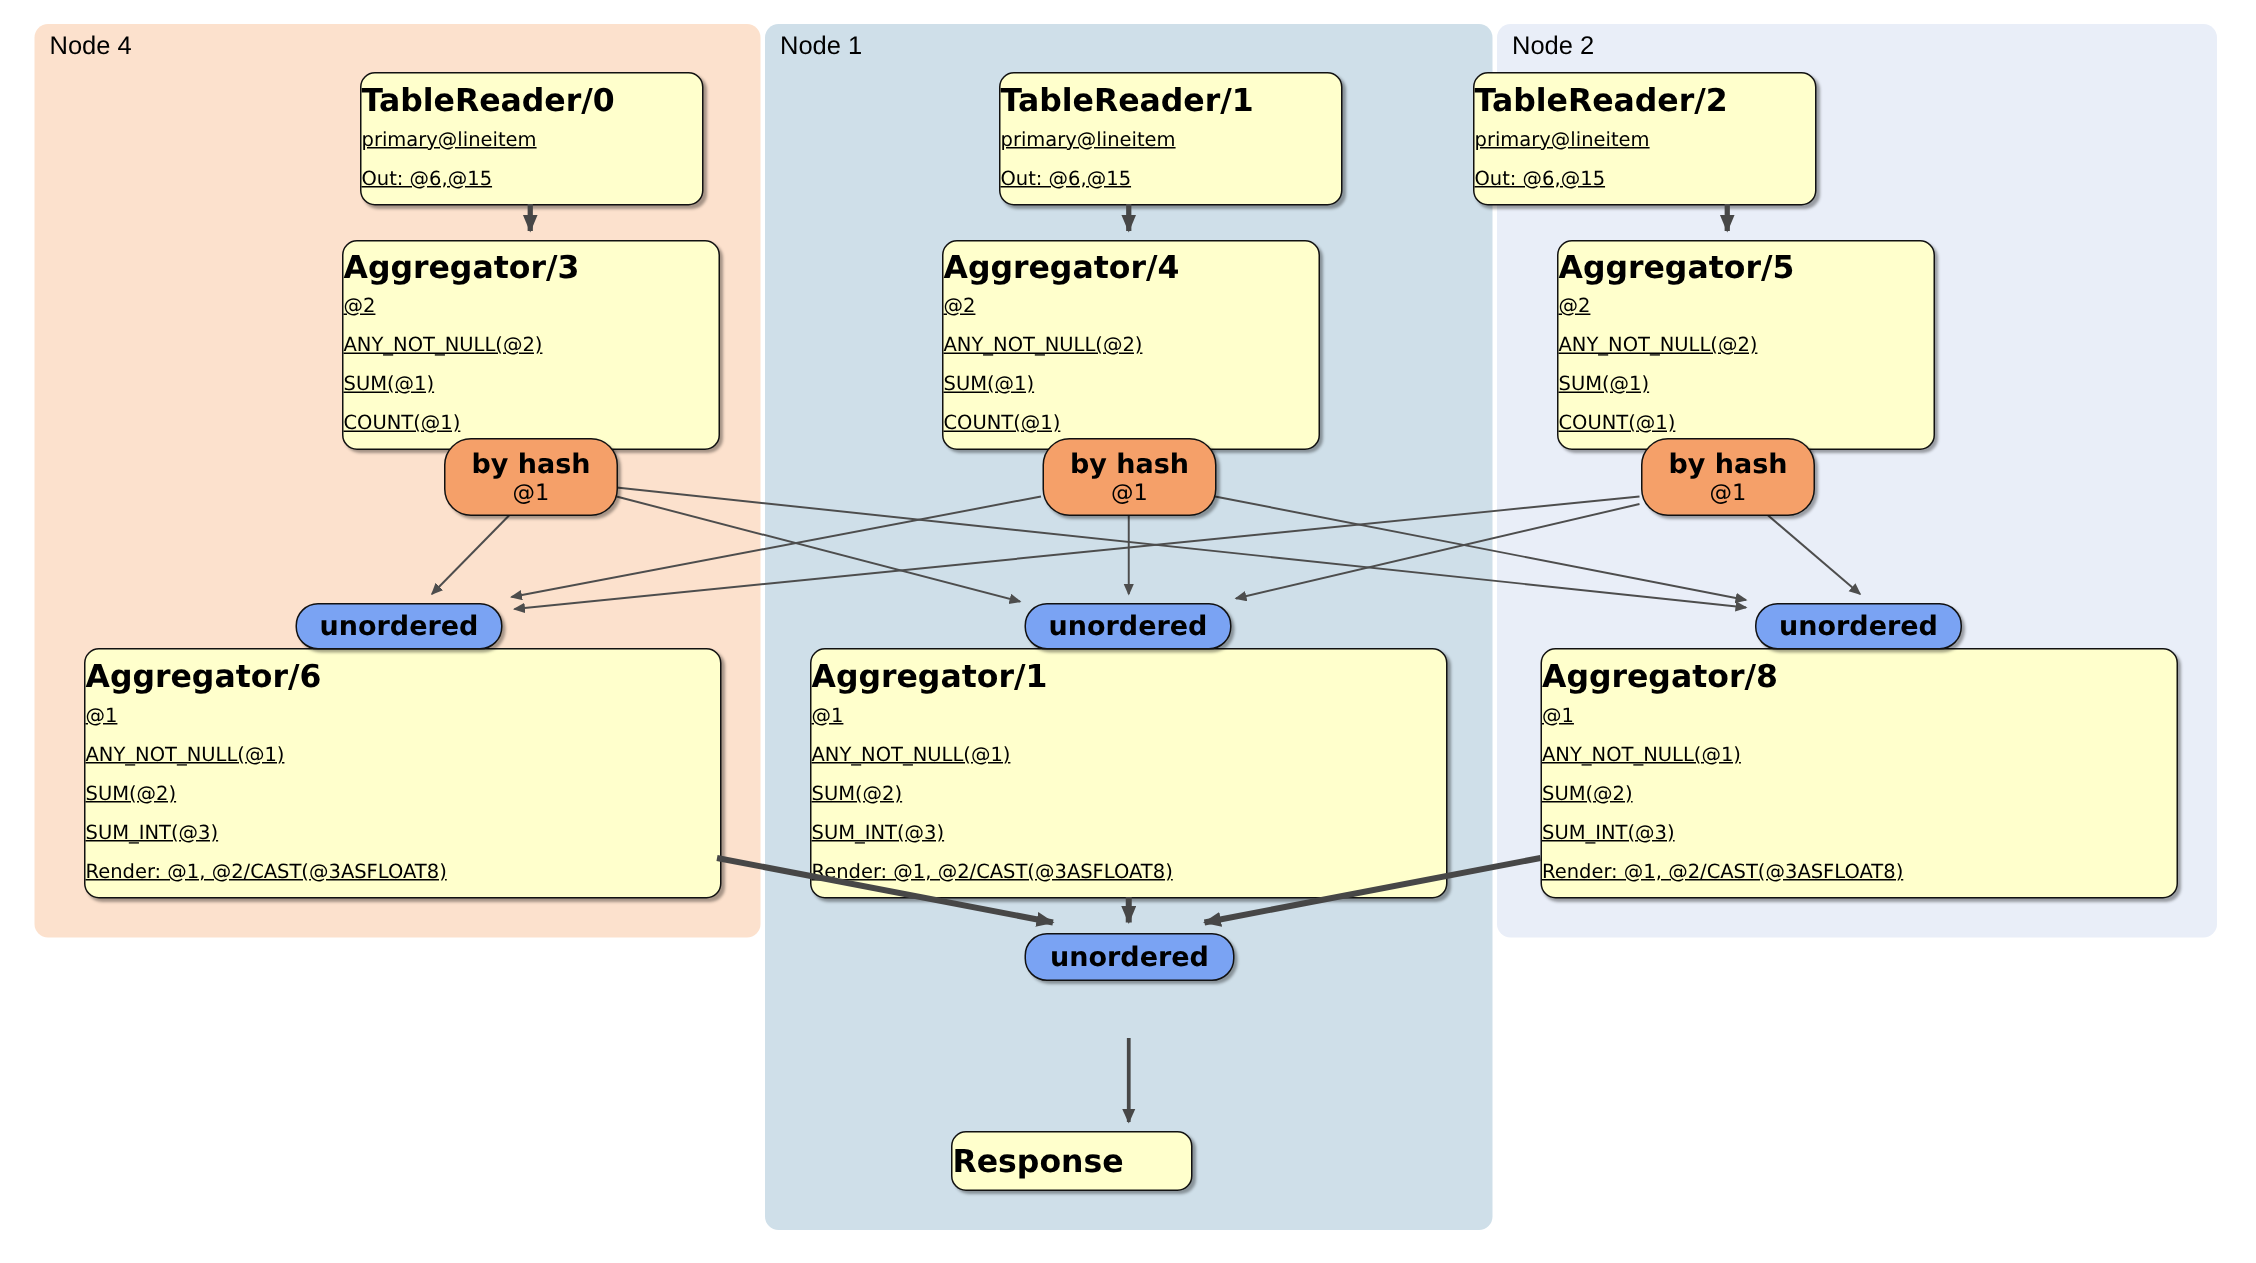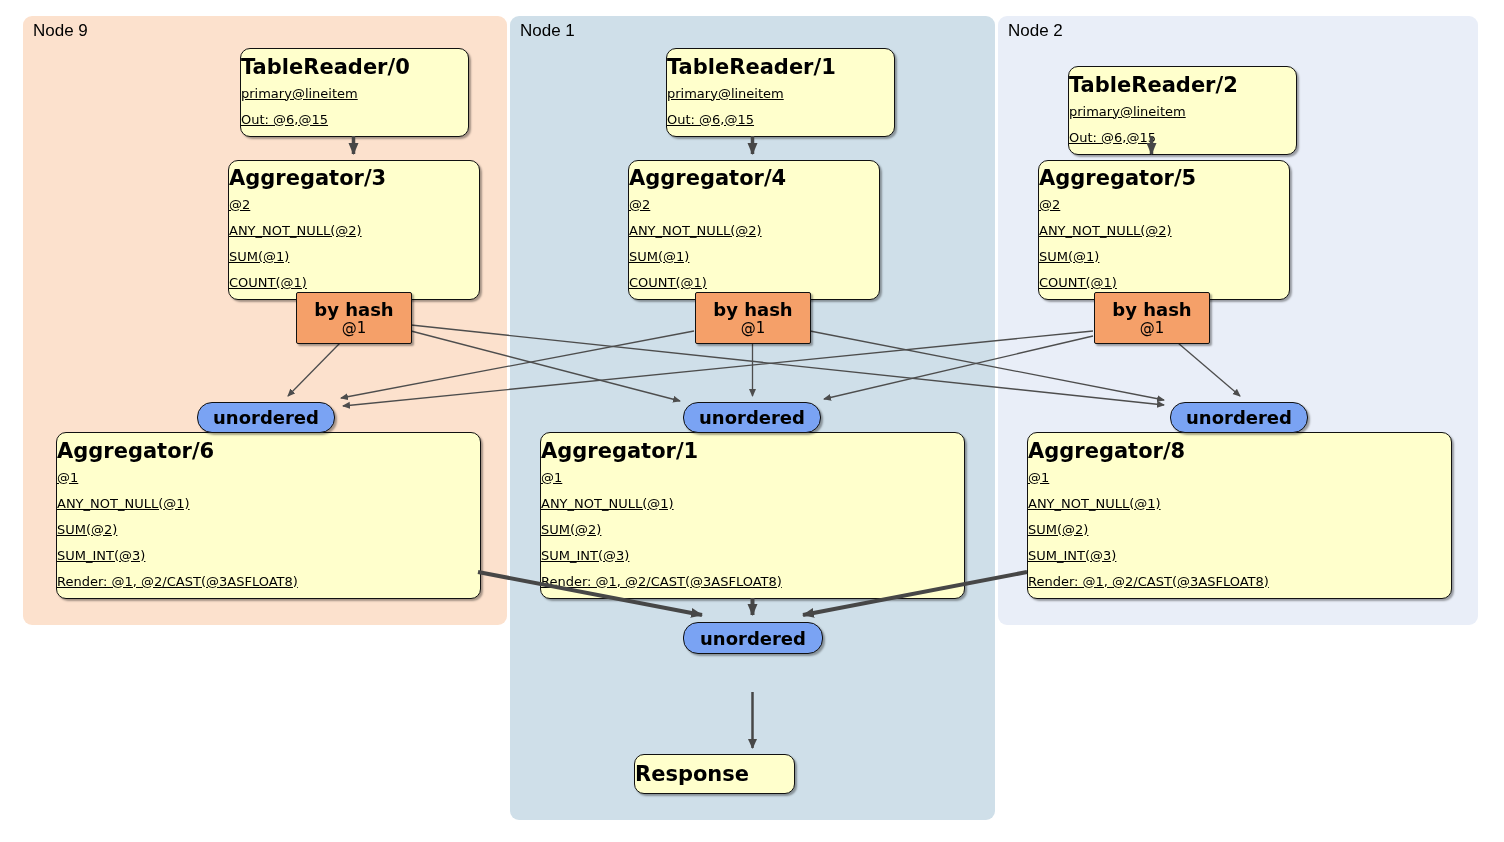--- a/index.html
+++ b/index.html
@@ -13,55 +13,55 @@
                font-size:17px;color:#000;}
   .box{position:absolute;background:#ffffcc;border:1.5px solid #111;border-radius:10px;
        box-shadow:2px 2px 2px rgba(0,0,0,0.35);display:flex;flex-direction:column;
        justify-content:center;align-items:flex-start;text-align:center;z-index:1;color:#000;}
   .box .t{font-weight:bold;font-size:21px;line-height:28px;white-space:nowrap;}
   .box .l{font-size:13px;line-height:26px;white-space:nowrap;text-decoration:underline;}
   .edges{position:absolute;left:0;top:0;z-index:2;pointer-events:none;}
   .pill{position:absolute;z-index:3;display:flex;flex-direction:column;justify-content:center;
         align-items:center;text-align:center;border:1.5px solid #111;
         box-shadow:2px 2px 2px rgba(0,0,0,0.35);color:#000;}
-  .pill-hash{background:#f5a069;border-radius:2px;}
+  .pill-hash{background:#f5a069;border-radius:18px;}
   .pill-hash .t{font-weight:bold;font-size:18px;line-height:21px;}
   .pill-hash .s{font-size:15px;line-height:17px;}
   .pill-sync{background:#7aa3f3;border-radius:15px;font-weight:bold;font-size:18px;}
   .et{stroke:#474747;stroke-width:3.5;}
   .ef{stroke:#474747;stroke-width:4;}
   .en{stroke:#474747;stroke-width:2.5;}
   .eh{stroke:#4d4d4d;stroke-width:1.3;}
 </style>
 </head>
 <body>
 
 <div class="stage">
 
   <div class="panel panel-node3" style="left:23px;top:16px;width:484px;height:609px;">
-    <div class="panel-label">Node 9</div>
+    <div class="panel-label">Node 4</div>
   </div>
   <div class="panel panel-node1" style="left:510px;top:16px;width:485px;height:804px;">
     <div class="panel-label">Node 1</div>
   </div>
   <div class="panel panel-node2" style="left:998px;top:16px;width:480px;height:609px;">
     <div class="panel-label">Node 2</div>
   </div>
 
   <div class="box" style="left:240px;top:48px;width:227px;height:87px;">
     <div class="t">TableReader/0</div>
     <div class="l">primary@lineitem</div>
     <div class="l">Out: @6,@15</div>
   </div>
   <div class="box" style="left:666px;top:48px;width:227px;height:87px;">
     <div class="t">TableReader/1</div>
     <div class="l">primary@lineitem</div>
     <div class="l">Out: @6,@15</div>
   </div>
-  <div class="box" style="left:1068px;top:48px;width:227px;height:87px;margin-top:18px;">
+  <div class="box" style="left:982px;top:48px;width:227px;height:87px;">
     <div class="t">TableReader/2</div>
     <div class="l">primary@lineitem</div>
     <div class="l">Out: @6,@15</div>
   </div>
 
   <div class="box" style="left:228px;top:160px;width:250px;height:138px;">
     <div class="t">Aggregator/3</div>
     <div class="l">@2</div>
     <div class="l">ANY_NOT_NULL(@2)</div>
     <div class="l">SUM(@1)</div>

